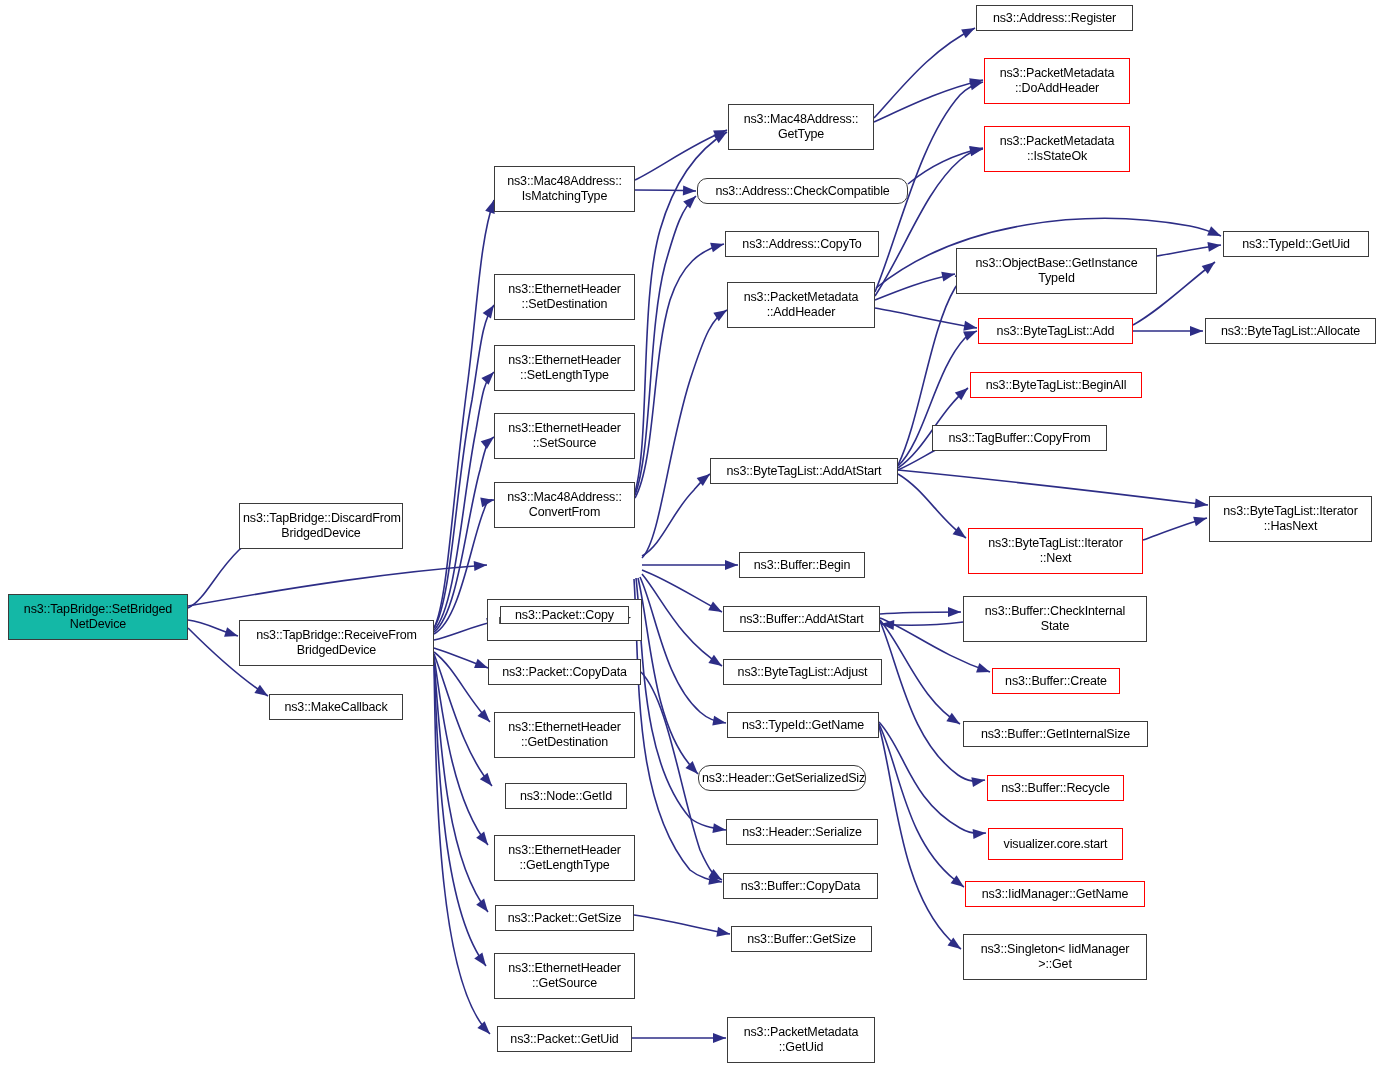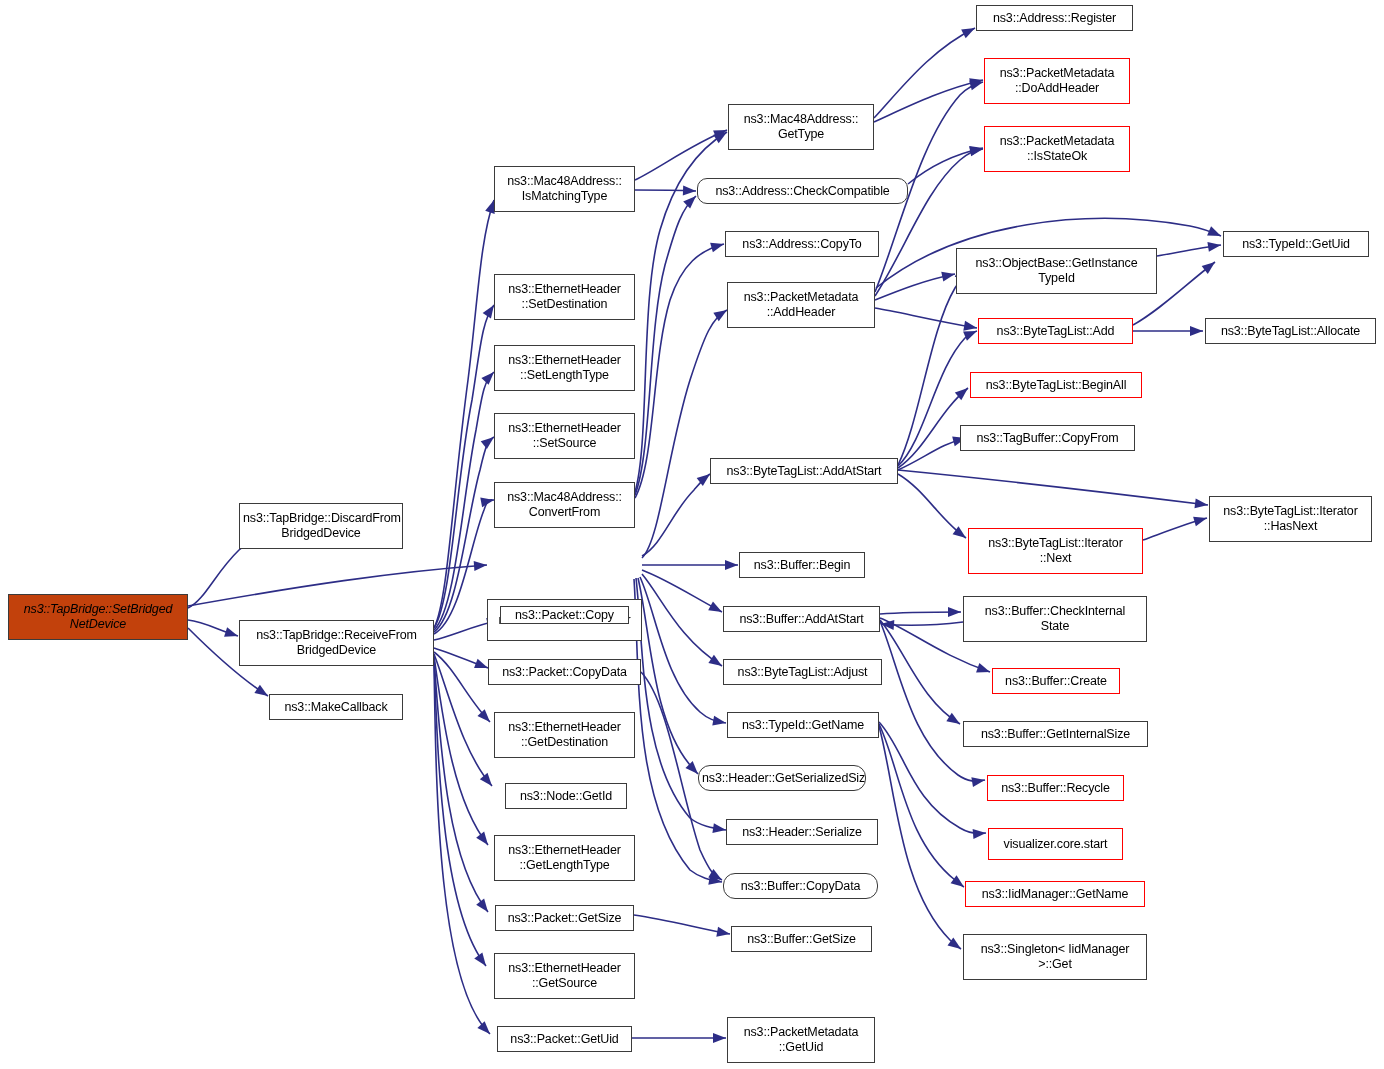--- a/index.html
+++ b/index.html
@@ -45,23 +45,22 @@
     color: #000000;
     letter-spacing: -0.15px;
     white-space: pre-line;
     padding: 0 3px;
     overflow: hidden;
   }
   .node-box.red {
     border: 1px solid #ff0000;
   }
   .node-box.root {
-    background: #c2410c;
+    background: #14b8a6;
     border: 1px solid #3b3b3b;
-    font-style: italic;
   }
   .node-label {
     display: block;
     width: 100%;
   }
 </style>
 </head>
 <body>
 
 <div id="graph-root">
@@ -223,34 +222,34 @@
       <div class="node-box" style="left: 725px; top: 231px; width: 154px; height: 26px;"><span class="node-label">ns3::Address::CopyTo</span></div>
       <div class="node-box" style="left: 727px; top: 282px; width: 148px; height: 46px;"><span class="node-label">ns3::PacketMetadata
 ::AddHeader</span></div>
       <div class="node-box" style="left: 710px; top: 458px; width: 188px; height: 26px;"><span class="node-label">ns3::ByteTagList::AddAtStart</span></div>
       <div class="node-box" style="left: 739px; top: 552px; width: 126px; height: 26px;"><span class="node-label">ns3::Buffer::Begin</span></div>
       <div class="node-box" style="left: 723px; top: 606px; width: 157px; height: 26px;"><span class="node-label">ns3::Buffer::AddAtStart</span></div>
       <div class="node-box" style="left: 723px; top: 659px; width: 159px; height: 26px;"><span class="node-label">ns3::ByteTagList::Adjust</span></div>
       <div class="node-box" style="left: 727px; top: 712px; width: 152px; height: 26px;"><span class="node-label">ns3::TypeId::GetName</span></div>
       <div class="node-box" style="left: 698px; top: 765px; width: 168px; height: 26px; border-radius: 12px;"><span class="node-label">ns3::Header::GetSerializedSize</span></div>
       <div class="node-box" style="left: 726px; top: 819px; width: 152px; height: 26px;"><span class="node-label">ns3::Header::Serialize</span></div>
-      <div class="node-box" style="left: 723px; top: 873px; width: 155px; height: 26px; border-radius: 12px;"><span class="node-label">ns3::Buffer::CopyData</span></div>
+      <div class="node-box" style="left: 723px; top: 873px; width: 155px; height: 26px;"><span class="node-label">ns3::Buffer::CopyData</span></div>
       <div class="node-box" style="left: 731px; top: 926px; width: 141px; height: 26px;"><span class="node-label">ns3::Buffer::GetSize</span></div>
       <div class="node-box" style="left: 727px; top: 1017px; width: 148px; height: 46px;"><span class="node-label">ns3::PacketMetadata
 ::GetUid</span></div>
       <div class="node-box" style="left: 976px; top: 5px; width: 157px; height: 26px;"><span class="node-label">ns3::Address::Register</span></div>
       <div class="node-box red" style="left: 984px; top: 58px; width: 146px; height: 46px;"><span class="node-label">ns3::PacketMetadata
 ::DoAddHeader</span></div>
       <div class="node-box red" style="left: 984px; top: 126px; width: 146px; height: 46px;"><span class="node-label">ns3::PacketMetadata
 ::IsStateOk</span></div>
       <div class="node-box" style="left: 956px; top: 248px; width: 201px; height: 46px;"><span class="node-label">ns3::ObjectBase::GetInstance
 TypeId</span></div>
       <div class="node-box red" style="left: 978px; top: 318px; width: 155px; height: 26px;"><span class="node-label">ns3::ByteTagList::Add</span></div>
       <div class="node-box red" style="left: 970px; top: 372px; width: 172px; height: 26px;"><span class="node-label">ns3::ByteTagList::BeginAll</span></div>
-      <div class="node-box" style="left: 960px; top: 425px; width: 175px; height: 26px;"><span class="node-label">ns3::TagBuffer::CopyFrom</span></div>
+      <div class="node-box" style="left: 932px; top: 425px; width: 175px; height: 26px;"><span class="node-label">ns3::TagBuffer::CopyFrom</span></div>
       <div class="node-box red" style="left: 968px; top: 528px; width: 175px; height: 46px;"><span class="node-label">ns3::ByteTagList::Iterator
 ::Next</span></div>
       <div class="node-box" style="left: 963px; top: 596px; width: 184px; height: 46px;"><span class="node-label">ns3::Buffer::CheckInternal
 State</span></div>
       <div class="node-box red" style="left: 992px; top: 668px; width: 128px; height: 26px;"><span class="node-label">ns3::Buffer::Create</span></div>
       <div class="node-box" style="left: 963px; top: 721px; width: 185px; height: 26px;"><span class="node-label">ns3::Buffer::GetInternalSize</span></div>
       <div class="node-box red" style="left: 987px; top: 775px; width: 137px; height: 26px;"><span class="node-label">ns3::Buffer::Recycle</span></div>
       <div class="node-box red" style="left: 988px; top: 828px; width: 135px; height: 32px;"><span class="node-label">visualizer.core.start</span></div>
       <div class="node-box red" style="left: 965px; top: 881px; width: 180px; height: 26px;"><span class="node-label">ns3::IidManager::GetName</span></div>
       <div class="node-box" style="left: 963px; top: 934px; width: 184px; height: 46px;"><span class="node-label">ns3::Singleton&lt; IidManager

